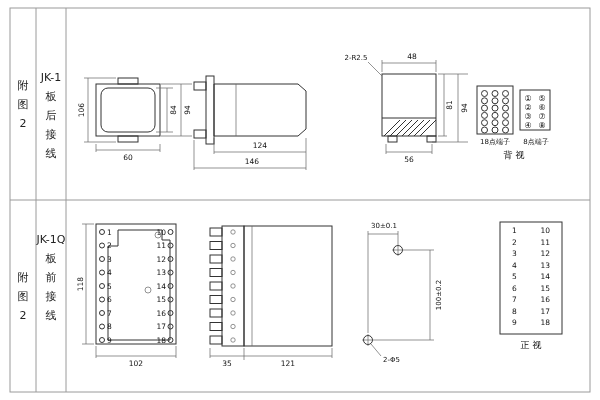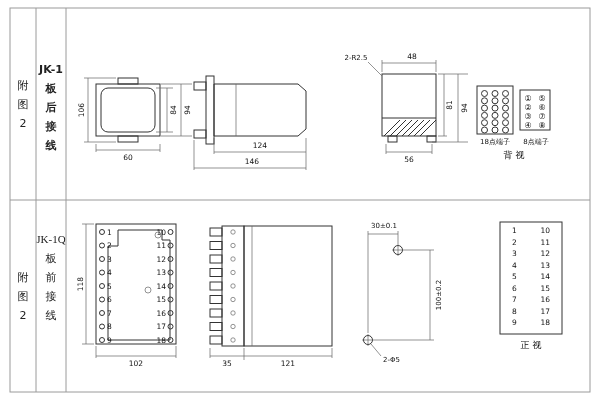--- a/index.html
+++ b/index.html
@@ -18,29 +18,29 @@
   .n8{font-size:8px;}
 </style>
 </head>
 <body>
 
 <div class="stage">
 
   <div class="vlabel" style="left:10px;top:76px;width:26px;">附
 图
 2</div>
-  <div class="vlabel" style="left:37px;top:60px;width:28px;font-weight:bold;">JK-1
+  <div class="vlabel" style="left:37px;top:68px;width:28px;">JK-1
 板
 后
 接
 线</div>
   <div class="vlabel" style="left:10px;top:268px;width:26px;">附
 图
 2</div>
-  <div class="vlabel" style="left:36px;top:230px;width:30px;font-family:Liberation Serif, serif;">JK-1Q
+  <div class="vlabel" style="left:36px;top:230px;width:30px;">JK-1Q
 板
 前
 接
 线</div>
 
   <svg width="600" height="400" viewBox="0 0 600 400">
 
     <g>
       <rect class="grid" x="10" y="8" width="580" height="384"></rect>
       <line class="grid" x1="36" y1="8" x2="36" y2="392"></line>

